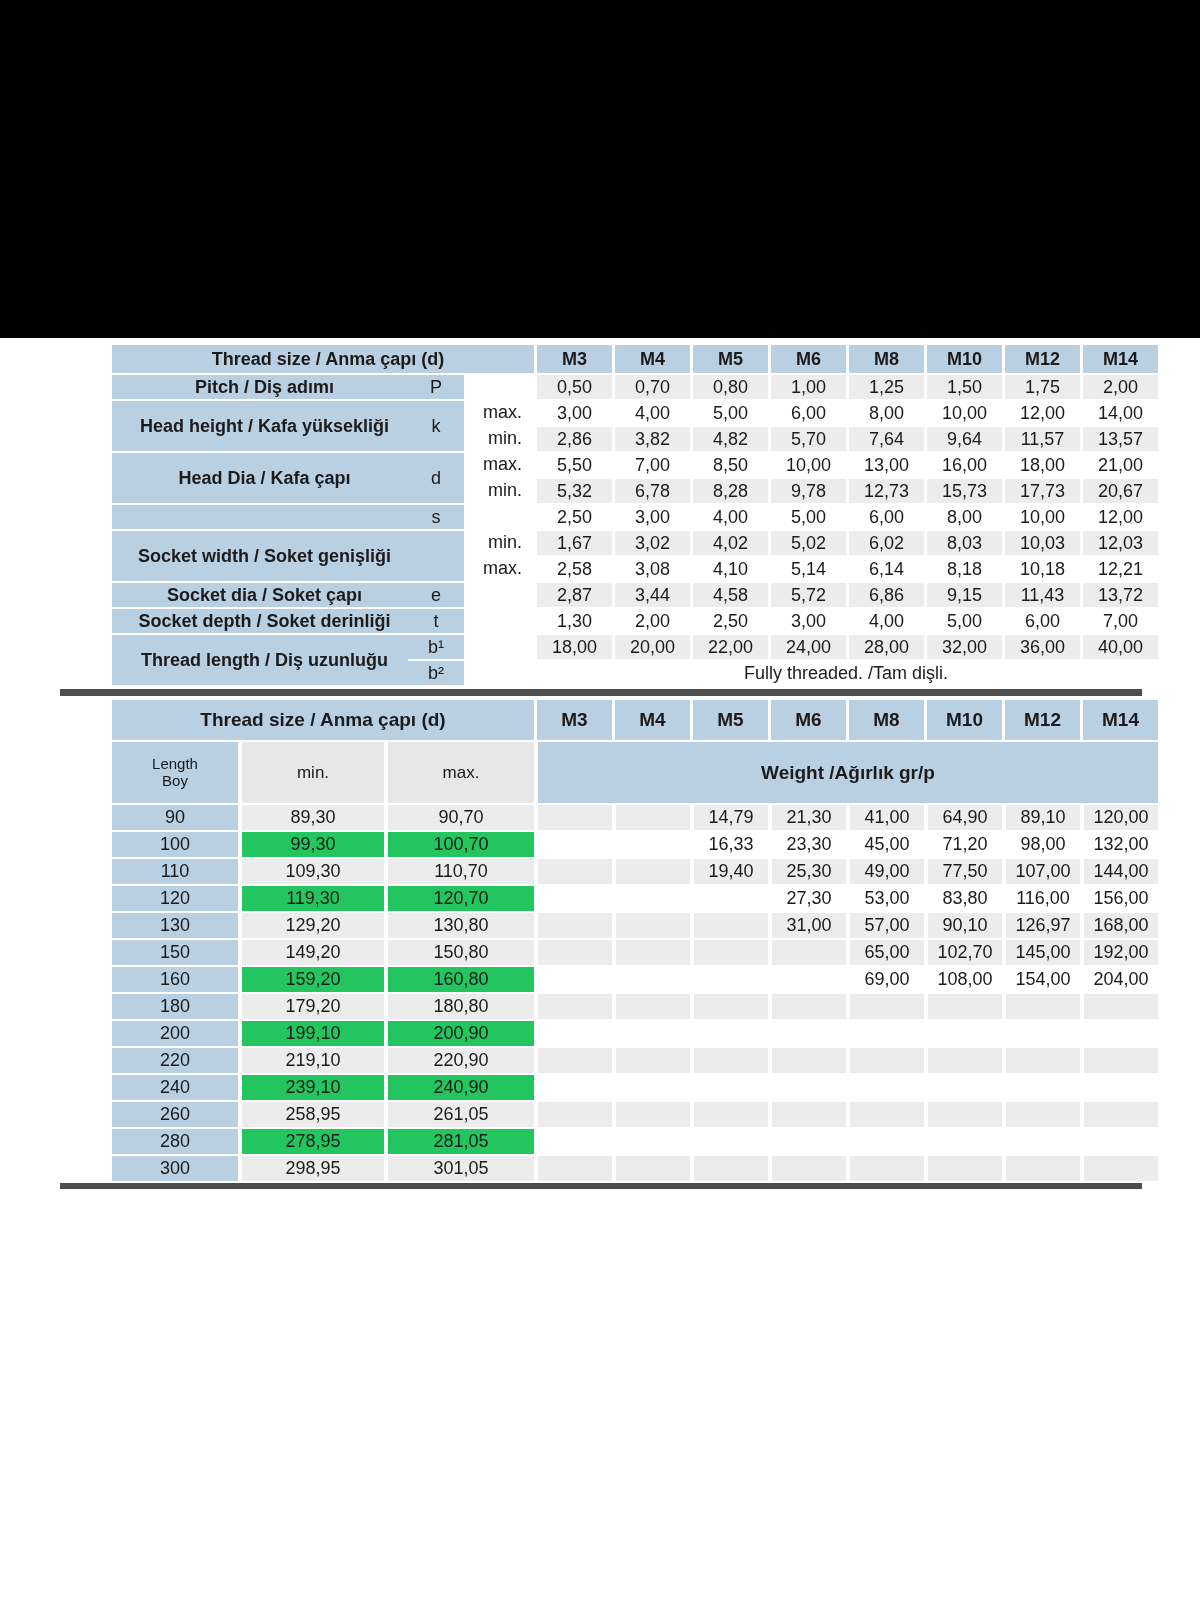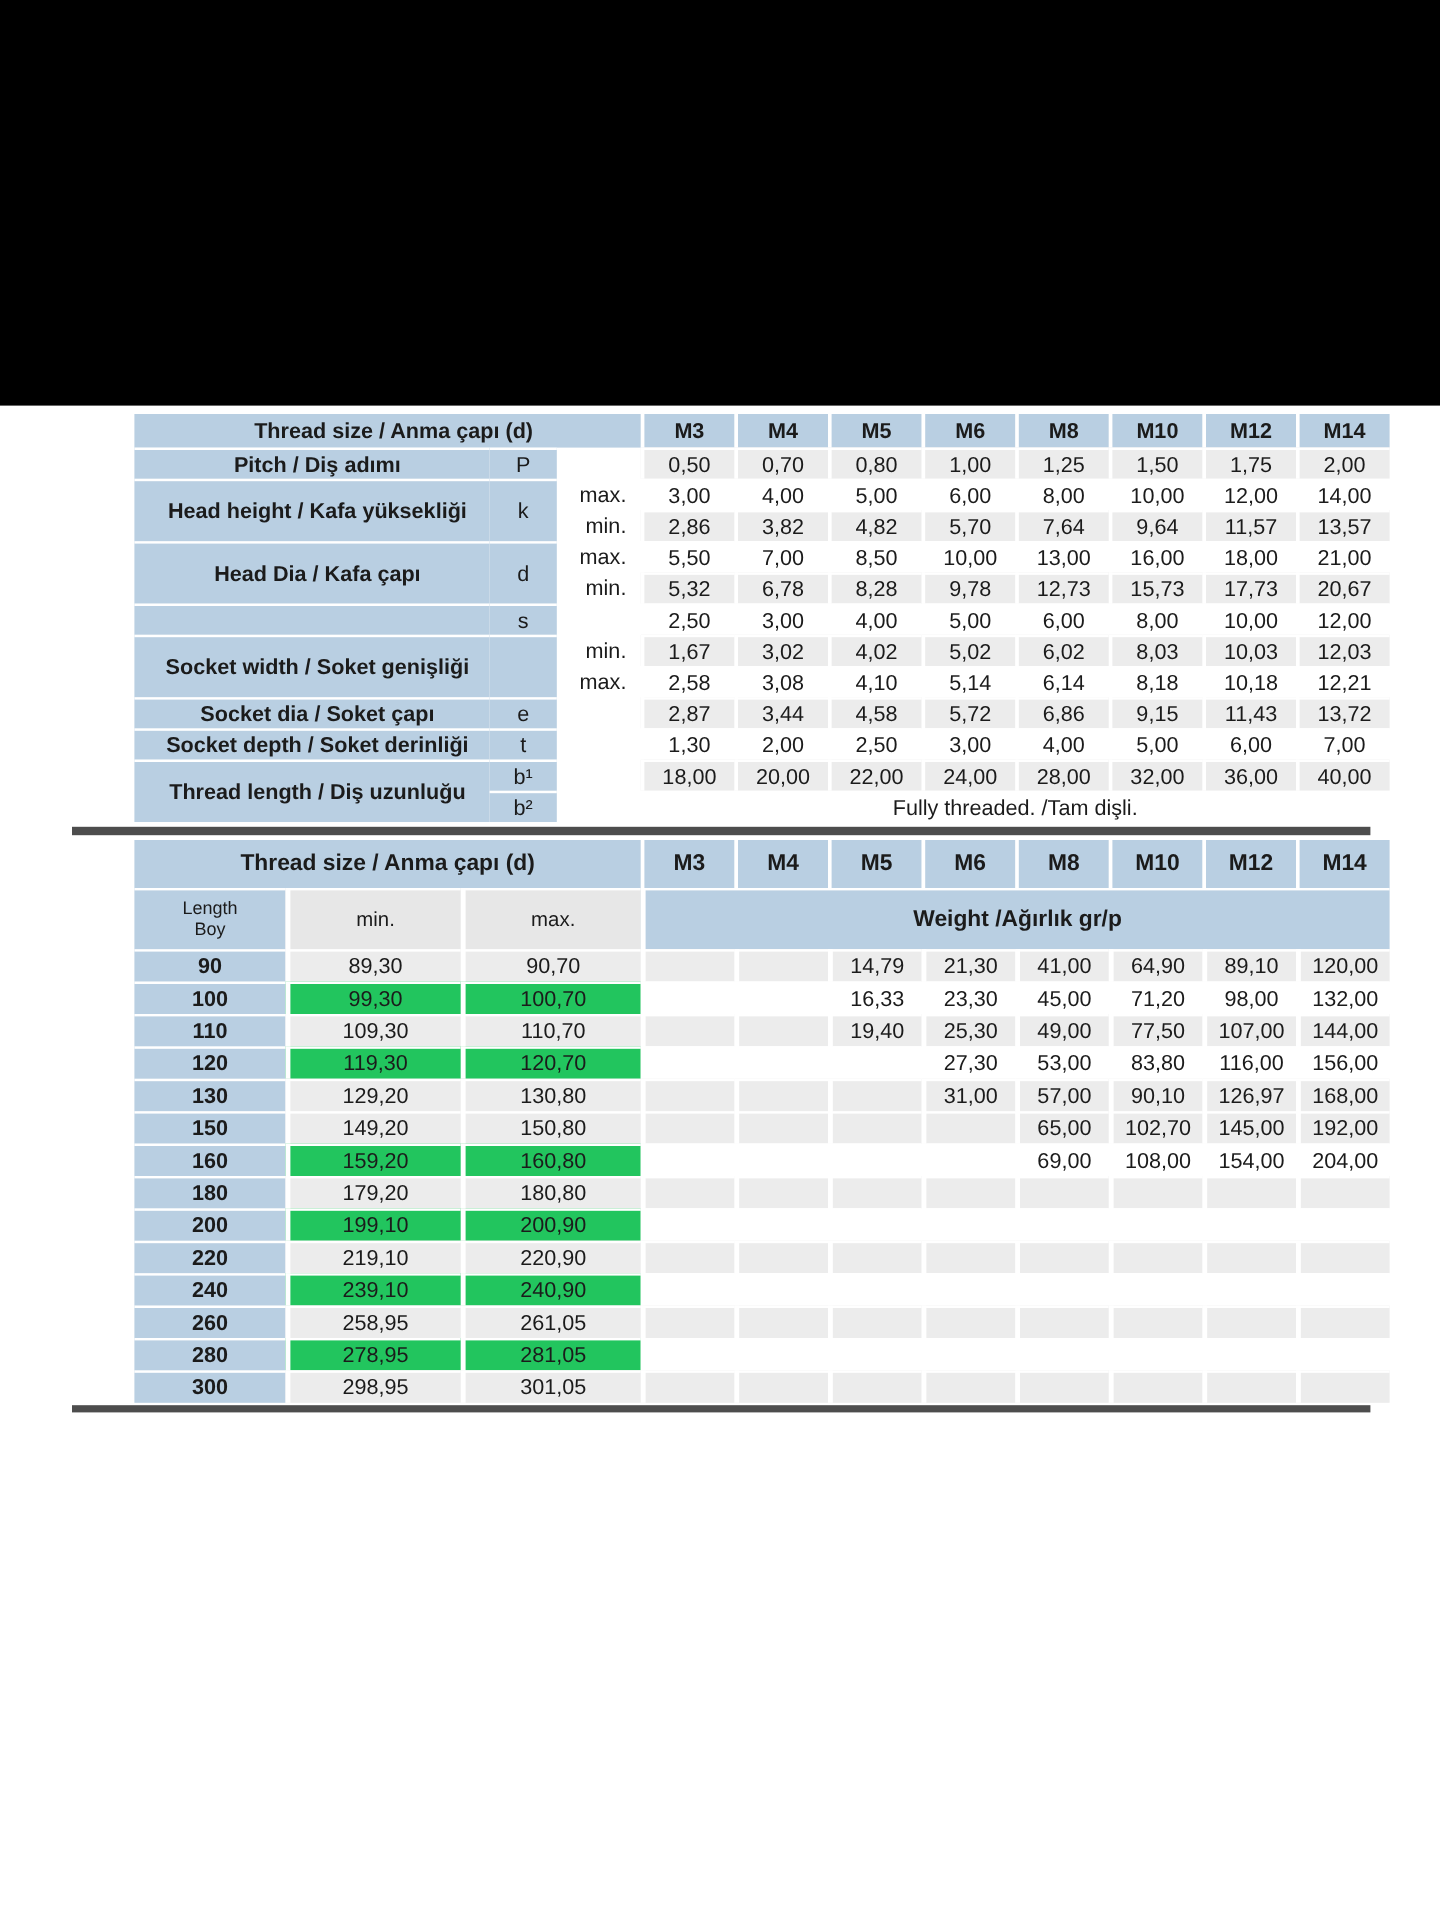--- a/index.html
+++ b/index.html
@@ -33,26 +33,26 @@
   tr.stripe-a .value-cell{background:var(--gray);}
   tr.stripe-b .value-cell{background:#ffffff;}
   .span-cell{text-align:center;font-size:18px;border-top:2px solid #fff;background:#ffffff;}
 
   
   .divider{height:7px;background:var(--dark);width:1082px;margin:4px 0 4px -18px;}
   .bottom-line{height:6px;background:var(--dark);width:1082px;margin:2px 0 0 -18px;}
 
   
   .weight-table .header-row th{background:var(--blue);height:40px;font-weight:bold;font-size:19px;text-align:center;}
-  .weight-table .subheader-row th{height:51px;border-top:2px solid #fff;}
+  .weight-table .subheader-row th{height:63px;border-top:2px solid #fff;}
   .length-head{background:var(--blue);font-size:15px;font-weight:normal;line-height:1.12;text-align:center;}
   .minmax-head{background:var(--minmax);border-left:4px solid #fff;font-weight:normal;font-size:17px;text-align:center;}
   .weight-head{background:var(--blue);border-left:4px solid #fff;font-weight:bold;font-size:19px;text-align:center;}
   .weight-table td{height:27px;font-size:18px;text-align:center;border-top:2px solid #fff;}
-  .len-cell{background:var(--blue);font-weight:bold;}
+  .len-cell{background:var(--blue);font-weight:normal;}
   .mm-cell{border-left:4px solid #fff;}
   tr.stripe-a .mm-cell{background:var(--gray);}
   tr.stripe-b .mm-cell{background:#22c55e;}
   .weight-table .value-cell{border-left:4px solid #fff;border-top:2px solid #fff;}
 </style>
 </head>
 <body>
 
 <div class="top-bar"></div>
 

